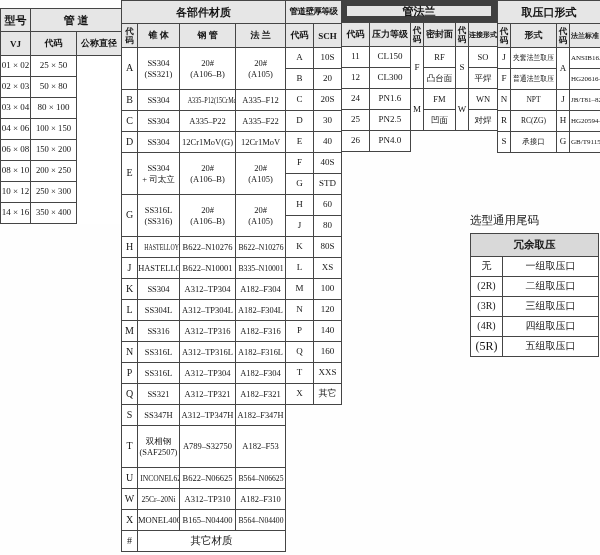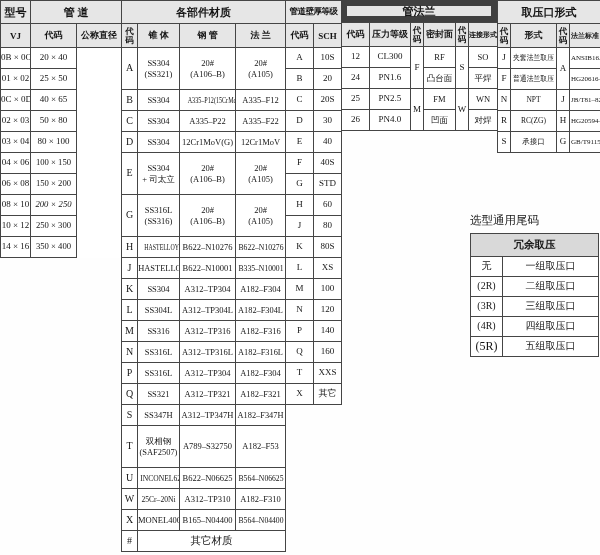--- a/index.html
+++ b/index.html
@@ -20,64 +20,48 @@
            display:flex;align-items:center;justify-content:center;font-weight:bold;font-size:11px;}
   .suffix-title{position:absolute;left:470px;top:213px;width:130px;height:16px;
                 font-size:11.5px;text-align:left;}
   #suffix-table th{background:#d9d9d9;font-size:10.5px;height:22px;}
 </style>
 </head>
 <body>
 
 <div id="page">
 
-  <table style="left:0;top:0;width:121px;">
+  <table style="left:0;top:8px;width:121px;">
     <colgroup>
         <col style="width:30px">
         <col style="width:46px">
         <col style="width:45px">
       </colgroup>
     <thead>
       <tr>
         <th class="grp">型号</th>
         <th class="grp" colspan="2">管 道</th>
       </tr>
       <tr>
         <th class="col-h">VJ</th>
         <th class="col-h">代码</th>
         <th class="col-h">公称直径</th>
       </tr>
     </thead>
     <tbody id="pipe-body">
         <tr style="height: 21px;">
           <td style="font-size: 9px;">
-            <div class="ln">0B × 0C</div>
-          </td>
-          <td style="font-size: 9px;">
-            <div class="ln">20 × 40</div>
-          </td>
-        </tr>
-        <tr style="height: 21px;">
-          <td style="font-size: 9px;">
             <div class="ln">01 × 02</div>
           </td>
           <td style="font-size: 9px;">
             <div class="ln">25 × 50</div>
           </td>
         </tr>
         <tr style="height: 21px;">
           <td style="font-size: 9px;">
-            <div class="ln">0C × 0D</div>
-          </td>
-          <td style="font-size: 9px;">
-            <div class="ln">40 × 65</div>
-          </td>
-        </tr>
-        <tr style="height: 21px;">
-          <td style="font-size: 9px;">
             <div class="ln">02 × 03</div>
           </td>
           <td style="font-size: 9px;">
             <div class="ln">50 × 80</div>
           </td>
         </tr>
         <tr style="height: 21px;">
           <td style="font-size: 9px;">
             <div class="ln">03 × 04</div>
           </td>
@@ -98,21 +82,21 @@
             <div class="ln">06 × 08</div>
           </td>
           <td style="font-size: 9px;">
             <div class="ln" style="transform: scaleX(0.96);">150 × 200</div>
           </td>
         </tr>
         <tr style="height: 21px;">
           <td style="font-size: 9px;">
             <div class="ln">08 × 10</div>
           </td>
-          <td style="font-size: 9px; font-style: italic;">
+          <td style="font-size: 9px;">
             <div class="ln" style="transform: scaleX(0.96);">200 × 250</div>
           </td>
         </tr>
         <tr style="height: 21px;">
           <td style="font-size: 9px;">
             <div class="ln">10 × 12</div>
           </td>
           <td style="font-size: 9px;">
             <div class="ln" style="transform: scaleX(0.96);">250 × 300</div>
           </td>
@@ -597,20 +581,28 @@
       </colgroup>
     <thead>
       <tr>
         <th class="col-h">代码</th>
         <th class="col-h">压力等级</th>
       </tr>
     </thead>
     <tbody id="pressure-body">
         <tr style="height: 21px;">
           <td style="font-size: 9px;">
+            <div class="ln">11</div>
+          </td>
+          <td style="font-size: 9px;">
+            <div class="ln">CL150</div>
+          </td>
+        </tr>
+        <tr style="height: 21px;">
+          <td style="font-size: 9px;">
             <div class="ln">12</div>
           </td>
           <td style="font-size: 9px;">
             <div class="ln">CL300</div>
           </td>
         </tr>
         <tr style="height: 21px;">
           <td style="font-size: 9px;">
             <div class="ln">24</div>
           </td>

